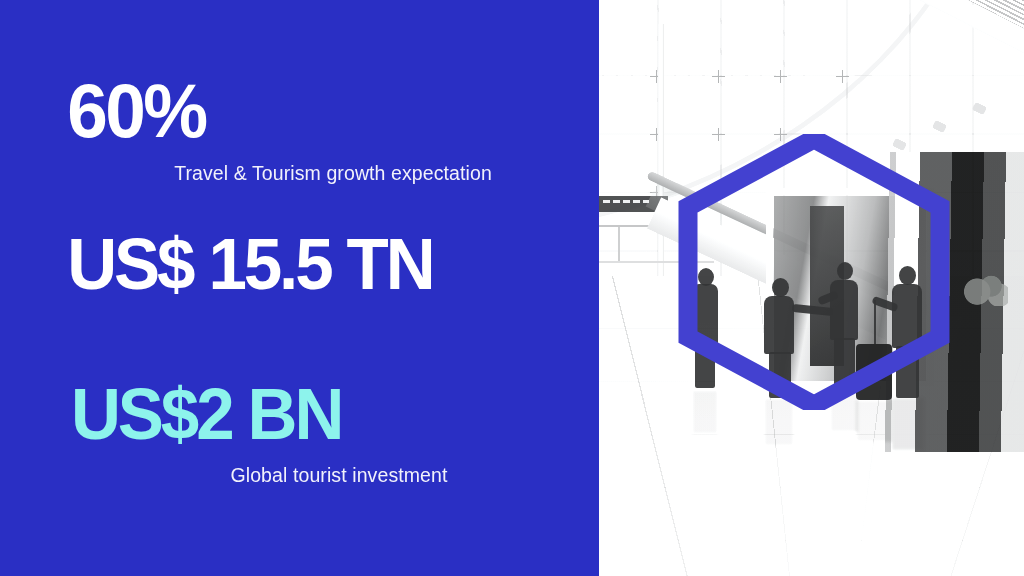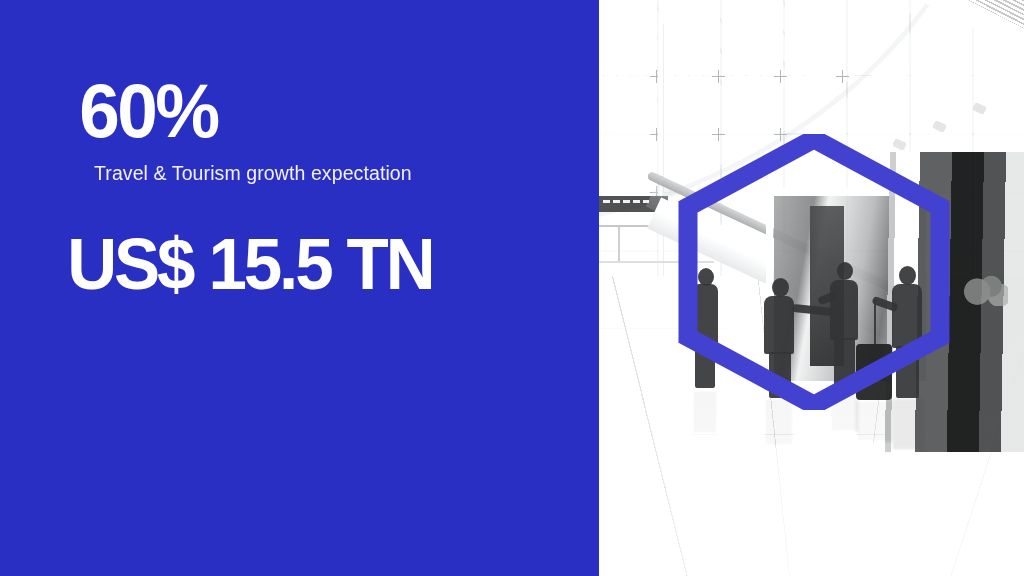--- a/index.html
+++ b/index.html
@@ -23,21 +23,21 @@
     position: absolute;
     left: 0;
     top: 0;
     width: 596px;
     height: 576px;
     background: #2a2fc4;
     z-index: 5;
   }
 
   .stat-block { position: absolute; left: 0; width: 596px; }
-  .stat-block.s1 { top: 76px; padding-left: 12px; }
+  .stat-block.s1 { top: 76px; }
   .stat-block.s2 { top: 231px; }
   .stat-block.s3 { top: 381px; }
 
   .stat-value {
     font-family: "Liberation Sans", sans-serif;
     font-weight: 700;
     line-height: 0.92;
     letter-spacing: -0.035em;
     color: #ffffff;
     white-space: nowrap;
@@ -49,21 +49,22 @@
   .stat-block.s2 .stat-value { font-size: 72px; padding-left: 70px; letter-spacing: -0.045em; }
   .stat-block.s3 .stat-value { font-size: 72px; padding-left: 74px; letter-spacing: -0.045em; color: #8df3ec; }
 
   .stat-label {
     font-family: "Liberation Sans", sans-serif;
     font-weight: 400;
     font-size: 19.5px;
     letter-spacing: 0.005em;
     color: #f2f2fb;
     white-space: nowrap;
-    margin: 12px;
+    margin: 0;
+    text-align: center;
   }
   .stat-block.s1 .stat-label { padding-left: 70px; margin-top: 16px; }
   .stat-block.s2 .stat-label { padding-left: 69px; margin-top: 16px; }
   .stat-block.s3 .stat-label { padding-left: 82px; margin-top: 17px; }
 
   
   .photo-panel {
     position: absolute;
     left: 596px;
     top: 0;
@@ -334,20 +335,24 @@
 
     <div class="stat-block s1">
       <p class="stat-value" style="color: rgb(255, 255, 255);">60%</p>
       <p class="stat-label">Travel &amp; Tourism growth expectation</p>
     </div>
 
     <div class="stat-block s2">
       <p class="stat-value" style="color: rgb(255, 255, 255);">US$ 15.5 TN</p>
     </div>
 
+    <div class="stat-block s3">
+      <p class="stat-value" style="color: rgb(141, 243, 236);">US$2 BN</p>
+      <p class="stat-label">Global tourist investment</p>
+    </div>
 
   </section>
 
   <section class="photo-panel">
     <div class="photo-stage">
 
       <div class="bg-sky"></div>
       <div class="roof-arc"></div>
       <div class="roof-arc b"></div>
       <div class="roof-glass"></div>

